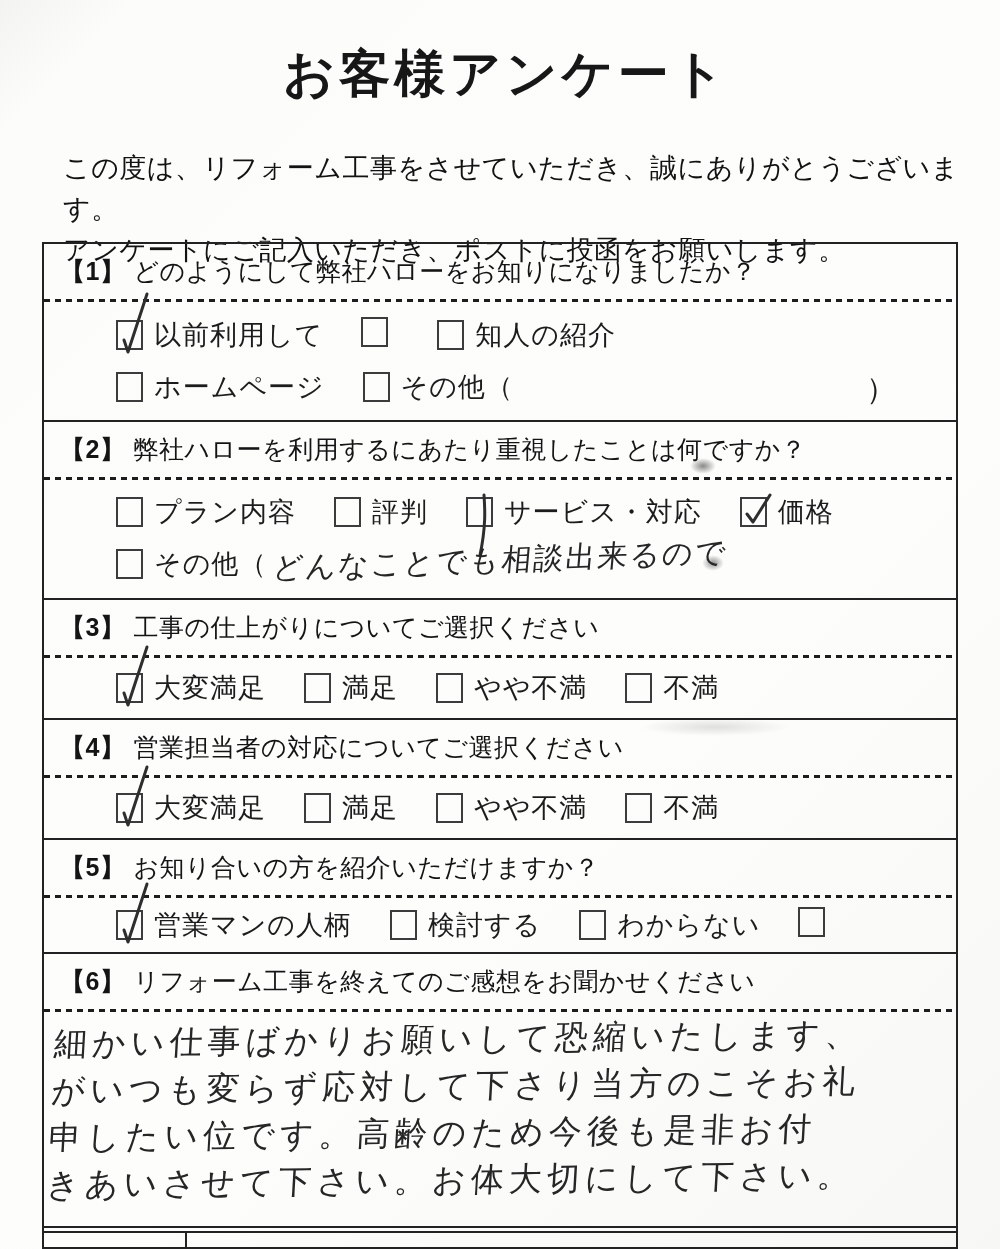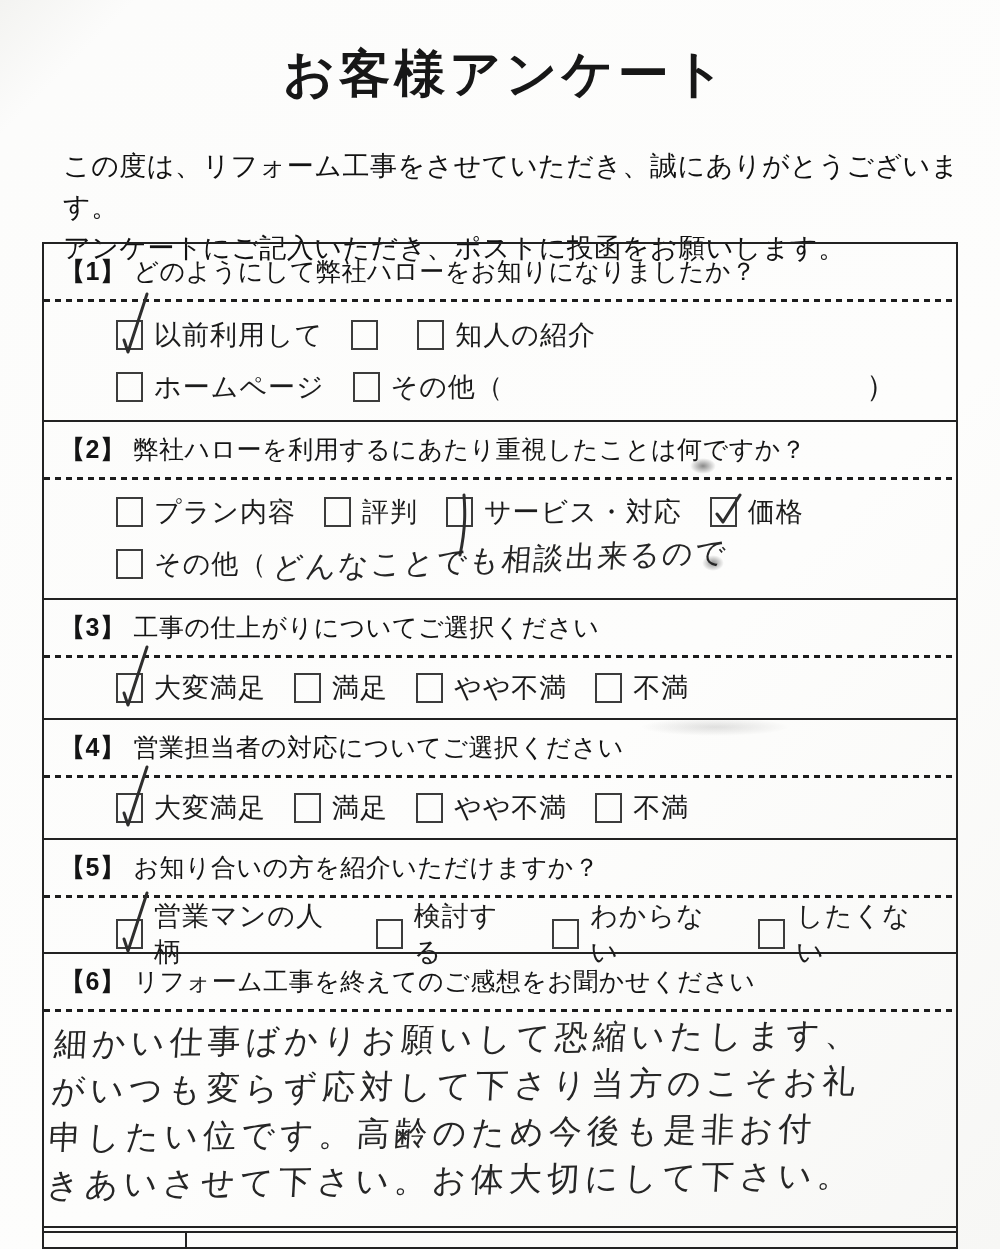--- a/index.html
+++ b/index.html
@@ -7,39 +7,39 @@
     width:1000px;height:1249px;position:relative;overflow:hidden;
     background:linear-gradient(135deg,#f3f3f1 0%,#fcfcfb 6%,#fdfdfc 60%,#f7f7f5 100%);
     font-family:"Liberation Sans",sans-serif;color:#1b1b1b;
   }
   .page-title{
     position:absolute;top:40px;left:0;right:0;text-align:center;
     font-size:51px;font-weight:bold;letter-spacing:4px;color:#171717;padding-left:12px;
   }
   .intro{
     position:absolute;top:148px;left:63px;right:38px;
-    font-family:Liberation Mono, monospace;font-size:27px;line-height:1.52;
+    font-family:Liberation Serif, serif;font-size:27px;line-height:1.52;
     color:#121212;letter-spacing:0.5px;
   }
   .survey-form{
     position:absolute;left:42px;top:242px;width:916px;height:1007px;
     border:2px solid #222;box-sizing:border-box;
     display:flex;flex-direction:column;background:transparent;
   }
   .q-section{border-bottom:2px solid #222;display:flex;flex-direction:column;box-sizing:border-box;overflow:visible;position:relative;}
   .q1,.q2{height:178px;}
   .q3,.q4{height:120px;}
   .q5{height:114px;}
   .q6{flex:1;}
   .q-header{height:55px;display:flex;align-items:center;padding-left:16px;gap:8px;font-size:25px;color:#141414;flex:0 0 auto;letter-spacing:0.5px;}
   .q-number{font-weight:bold;}
   .dashed-divider{height:3px;flex:0 0 auto;
     background-image:repeating-linear-gradient(90deg,#1d1d1d 0 6px,transparent 6px 11px);}
   .q-body{flex:1;display:flex;flex-direction:column;justify-content:space-evenly;padding-left:72px;padding-right:20px;}
-  .opt-row{display:flex;align-items:center;gap:28px;position:relative;}
+  .opt-row{display:flex;align-items:flex-start;gap:38px;position:relative;}
   .opt{display:flex;align-items:center;font-size:27px;color:#1c1c1c;letter-spacing:1px;}
   .checkbox{
     position:relative;display:inline-block;width:27px;height:30px;
     border:2px solid #3c3c3c;margin-right:11px;flex:0 0 auto;box-sizing:border-box;
   }
   .checkbox svg{position:absolute;left:-8px;top:-34px;width:44px;height:94px;overflow:visible;pointer-events:none;}
   .checkbox path{display:none;fill:none;stroke:#2e2e2e;stroke-width:3;stroke-linecap:round;stroke-linejoin:round;}
   .checkbox[data-check="tall"]  path.p-tall{display:inline;}
   .checkbox[data-check="slash"] path.p-slash{display:inline;}
   .checkbox[data-check="small"] path.p-small{display:inline;}
@@ -344,21 +344,20 @@
           <span>わからない</span>
         </span>
         <span class="opt">
           <span class="checkbox">
             <svg viewBox="0 0 44 94">
                 <path class="p-tall" d="M14,52 L18,64 L37,6"></path>
                 <path class="p-slash" d="M24,30 C25,44 26,62 20,90"></path>
                 <path class="p-small" d="M13,49 L19,57 L36,30"></path>
               </svg>
           </span>
-          <span>したくない</span>
         </span>
       </div>
     </div>
   </div>
 
   <div class="q-section q6">
     <div class="q-header">
       <span class="q-number">【6】</span>
       <span class="q-text">リフォーム工事を終えてのご感想をお聞かせください</span>
     </div>

